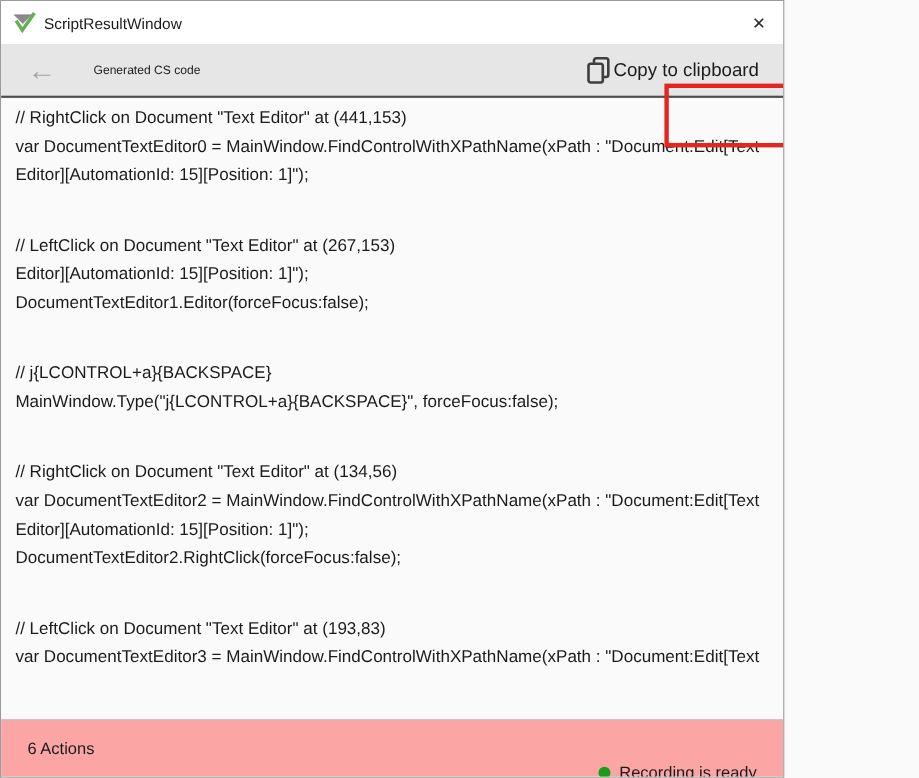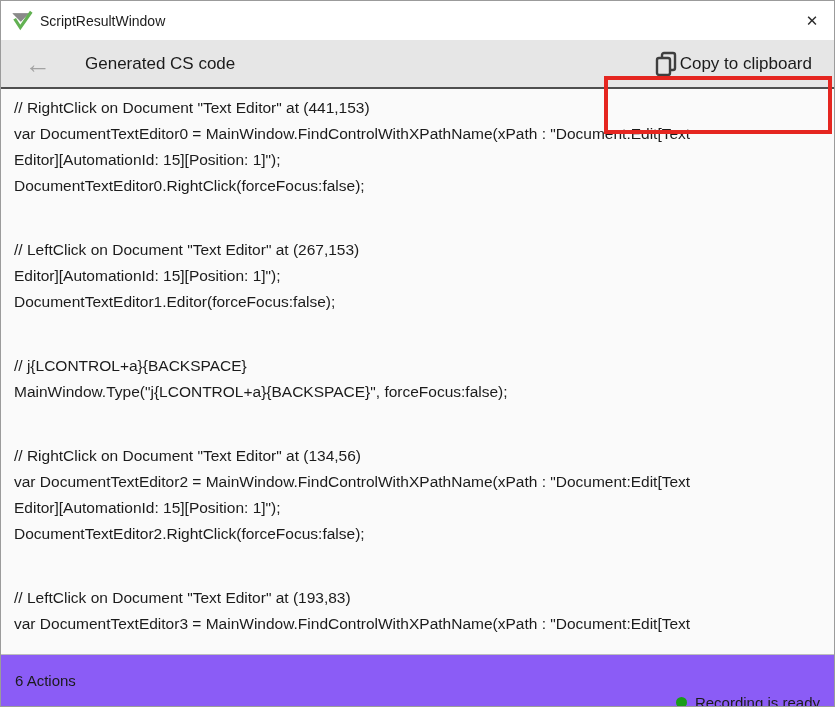--- a/index.html
+++ b/index.html
@@ -3,21 +3,21 @@
 <meta charset="utf-8">
 <style>
   * { margin: 0; padding: 0; box-sizing: border-box; }
   html, body { width: 835px; height: 707px; }
   body {
     font-family: "Liberation Sans", sans-serif;
     color: #1b1b1b;
     background: #fafafa;
   }
   .window {
-    width: 835px; height: 707px;
+    width: 713px; height: 707px;
     border: 1px solid #9b9b9b;
     display: flex; flex-direction: column;
     position: relative;
     background: #fafafa;
     overflow: hidden;
   }
   
   .titlebar {
     height: 39px; flex: 0 0 39px;
     background: #ffffff;
@@ -38,21 +38,21 @@
     height: 49px; flex: 0 0 49px;
     background: #e6e6e6;
     border-bottom: 2px solid #4f4f4f;
     display: flex; align-items: center;
     position: relative;
   }
   .back-arrow {
     font-size: 26px; color: #a3a3a3;
     margin-left: 24px; line-height: 1;
   }
-  .header-title { font-size: 17px; margin-left: 34px; }
+  .header-title { font-size: 11px; margin-left: 34px; }
   .copy-btn {
     margin-left: auto; margin-right: 22px;
     display: flex; align-items: center; 
     font-size: 17px; color: #1b1b1b;
   }
   .copy-icon svg { display: block; }
   .red-box {
     position: absolute;
     left: 603px; top: 36px;
     width: 228px; height: 58px;
@@ -70,24 +70,24 @@
   .code-block { margin-bottom: 38px; }
   .code-line {
     font-size: 15.5px;
     line-height: 26px;
     white-space: pre;
     color: #1b1b1b;
   }
   
   .footer {
     height: 52px; flex: 0 0 52px;
-    background: #8b5cf6;
+    background: #fca5a5;
     border-top: 1px solid #bdbdbd;
     display: flex; align-items: center; justify-content: space-between;
-    padding: 0 14px;
+    padding: 0 24px;
     font-size: 15px;
   }
   .status { display: flex; align-items: center; gap: 8px; margin-top: 44px; }
   .status-dot {
     width: 11px; height: 11px; border-radius: 50%;
     background: #1a9c1a;
   }
 </style>
 </head>
 <body>
@@ -119,21 +119,20 @@
       <span>Copy to clipboard</span>
     </div>
     <div class="red-box"></div>
   </div>
 
   <div class="content" id="code-container">
       <div class="code-block">
         <div class="code-line">// RightClick on Document "Text Editor" at (441,153)</div>
         <div class="code-line">var DocumentTextEditor0 = MainWindow.FindControlWithXPathName(xPath : "Document:Edit[Text</div>
         <div class="code-line">Editor][AutomationId: 15][Position: 1]");</div>
-        <div class="code-line">DocumentTextEditor0.RightClick(forceFocus:false);</div>
       </div>
       <div class="code-block">
         <div class="code-line">// LeftClick on Document "Text Editor" at (267,153)</div>
         <div class="code-line">Editor][AutomationId: 15][Position: 1]");</div>
         <div class="code-line">DocumentTextEditor1.Editor(forceFocus:false);</div>
       </div>
       <div class="code-block">
         <div class="code-line">// j{LCONTROL+a}{BACKSPACE}</div>
         <div class="code-line">MainWindow.Type("j{LCONTROL+a}{BACKSPACE}", forceFocus:false);</div>
       </div>

